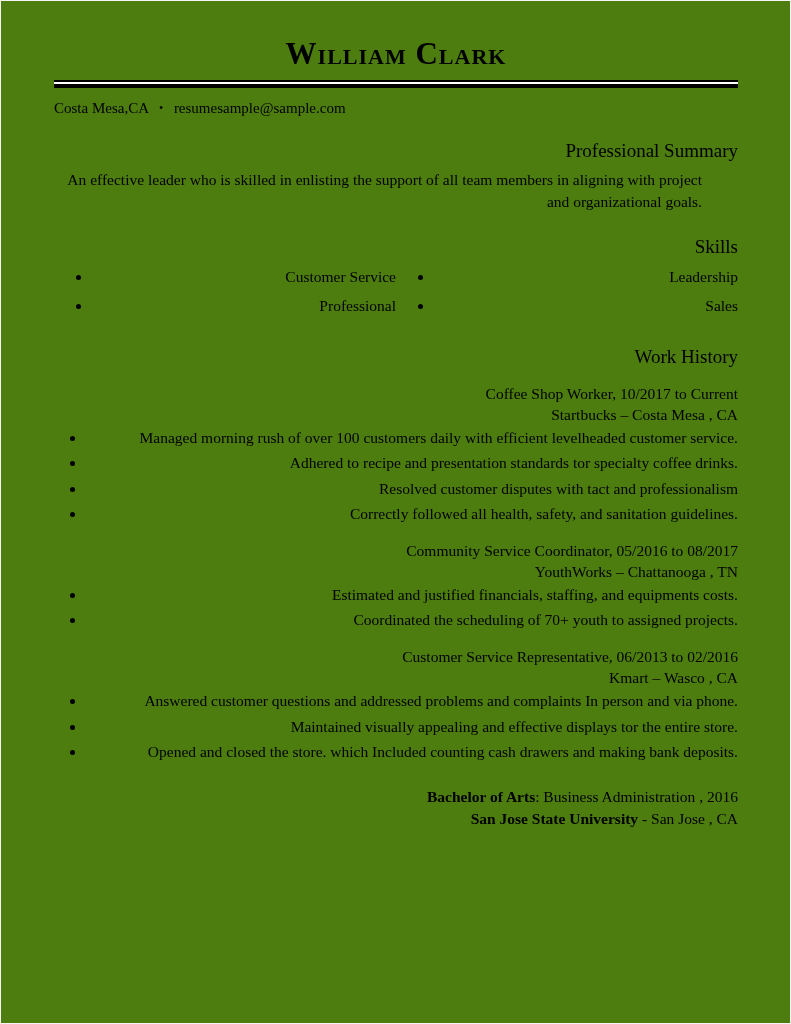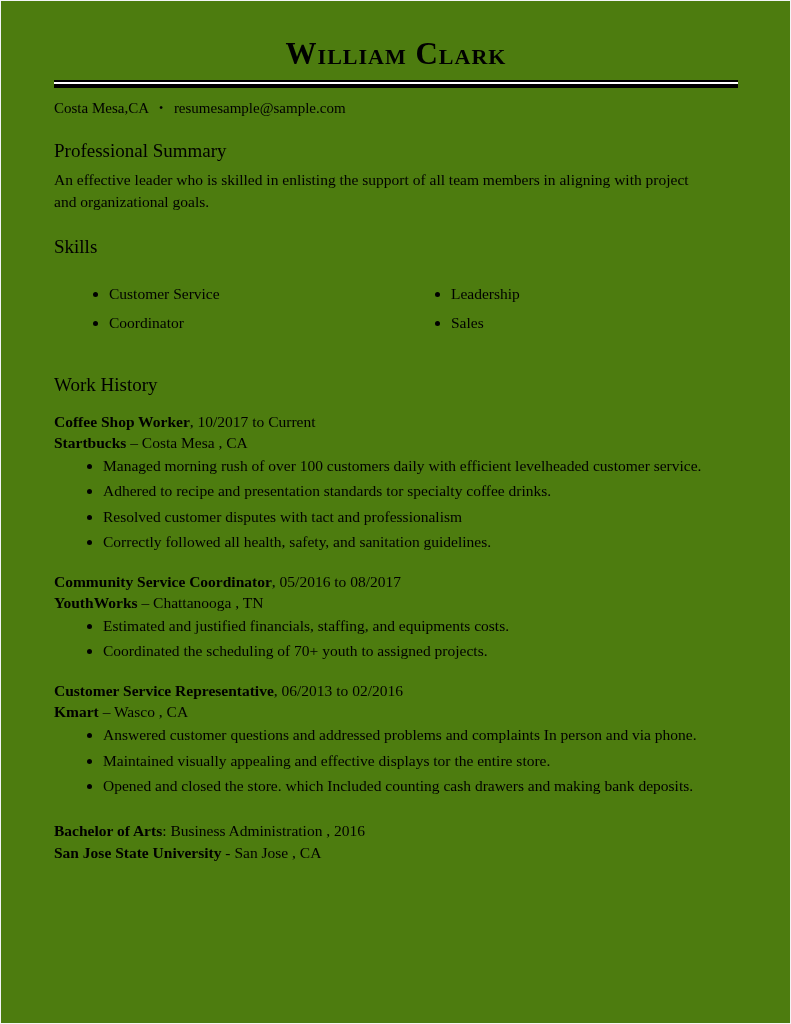--- a/index.html
+++ b/index.html
@@ -72,20 +72,21 @@
   }
   .contact .sep {
     padding: 0 7px;
     font-size: 12px;
     vertical-align: 1px;
   }
 
   
   .section {
     margin-top: 22px;
+    text-align: right;
   }
   .section-title {
     font-size: 19px;
     font-weight: normal;
     line-height: 1.25;
     margin: 0 0 7px 0;
   }
   .para {
     font-size: 15.5px;
     line-height: 1.42;
@@ -97,21 +98,21 @@
   .skills-cols {
     display: flex;
     margin-top: 2px;
   }
   .skills-col {
     flex: 0 0 50%;
     box-sizing: border-box;
   }
   ul.bullets {
     list-style: none;
-    margin: 17px;
+    margin: 0;
     padding: 0;
   }
   ul.bullets li {
     position: relative;
     font-size: 15.5px;
     line-height: 1.45;
     padding-left: 32px;
     margin: 0 0 1px 0;
   }
   ul.bullets li::before {
@@ -137,21 +138,21 @@
     margin-top: 14px;
   }
   .job:first-of-type {
     margin-top: 4px;
   }
   .job-line {
     font-size: 15.5px;
     line-height: 1.36;
   }
   .job-line .strong {
-    font-weight: bold;
+    font-weight: normal;
   }
   .job ul.bullets {
     margin-top: 2px;
   }
   .job ul.bullets li {
     margin-bottom: 3px;
     max-width: 660px;
   }
 
   
@@ -187,21 +188,21 @@
       <div class="section-title">Professional Summary</div>
       <p class="para">An effective leader who is skilled in enlisting the support of all team members in aligning with project and organizational goals.</p>
     </div>
 
     <div class="section">
       <div class="section-title">Skills</div>
       <div class="skills-cols">
         <div class="skills-col">
           <ul class="bullets">
             <li>Customer Service</li>
-            <li>Coordinator</li>
+            <li>Professional</li>
           </ul>
         </div>
         <div class="skills-col">
           <ul class="bullets">
             <li>Leadership</li>
             <li>Sales</li>
           </ul>
         </div>
       </div>
     </div>

